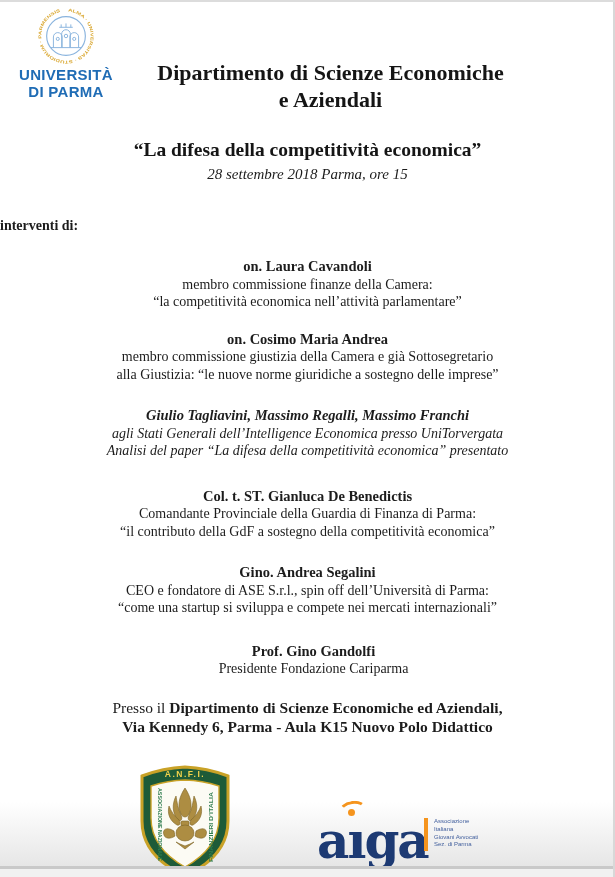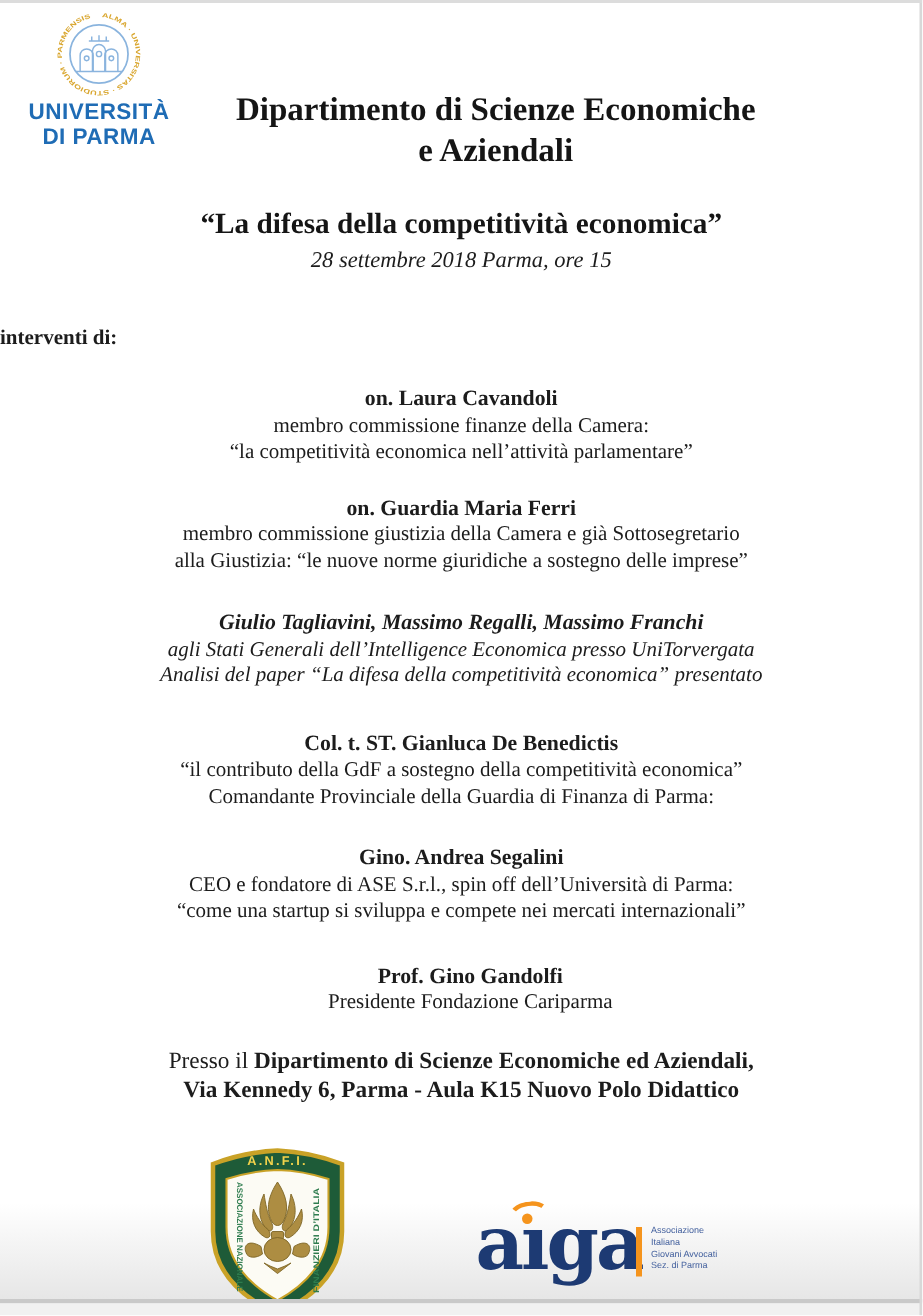--- a/index.html
+++ b/index.html
@@ -34,21 +34,21 @@
   .mt24{margin-top:24px;} .mt20{margin-top:20px;} .mt28{margin-top:28px;} .mt26{margin-top:26px;padding-left:12px;}
 
   .venue{margin-top:20px;text-align:center;font-size:15.5px;line-height:19px;}
   .venue b{font-weight:bold;}
 
   
   .anfi{position:absolute;left:138px;top:761px;width:94px;height:115px;z-index:2;}
 
   
   .aiga{position:absolute;left:317px;top:802px;width:170px;height:56px;z-index:2;}
-  .aiga-word{position:absolute;left:0;top:0;font-family:"DejaVu Serif",serif;font-weight:bold;
+  .aiga-word{position:absolute;left:0;top:12px;font-family:"DejaVu Serif",serif;font-weight:bold;
     font-size:50px;line-height:50px;letter-spacing:-2px;color:#1d3a73;}
   .aiga-dot{position:absolute;left:31px;top:5px;width:7px;height:7px;border-radius:50%;background:#f5941d;}
   .aiga-arc{position:absolute;left:22px;top:-3px;width:22px;height:13px;border:3px solid transparent;
     border-top-color:#f5941d;border-radius:50% 50% 0 0;transform:rotate(-8deg);}
   .aiga-bar{position:absolute;left:107px;top:14px;width:3.5px;height:33px;background:#f5941d;}
   .aiga-text{position:absolute;left:117px;top:14px;font-family:"Liberation Sans",sans-serif;
     font-size:6px;line-height:7.8px;color:#44619e;}
 </style>
 </head>
 <body>
@@ -94,35 +94,35 @@
     <div class="event-date">28 settembre 2018 Parma, ore 15</div>
     <div class="interventi">interventi di:</div>
 
     <div class="speaker mt24">
       <div class="name">on. Laura Cavandoli</div>
       <div>membro commissione finanze della Camera:</div>
       <div>“la competitività economica nell’attività parlamentare”</div>
     </div>
 
     <div class="speaker mt20">
-      <div class="name">on. Guardia Maria Ferri</div>
+      <div class="name">on. Cosimo Maria Andrea</div>
       <div>membro commissione giustizia della Camera e già Sottosegretario</div>
       <div>alla Giustizia: “le nuove norme giuridiche a sostegno delle imprese”</div>
     </div>
 
     <div class="speaker italic mt24">
       <div class="name">Giulio Tagliavini, Massimo Regalli, Massimo Franchi</div>
       <div>agli Stati Generali dell’Intelligence Economica presso UniTorvergata</div>
       <div>Analisi del paper “La difesa della competitività economica” presentato</div>
     </div>
 
     <div class="speaker mt28">
       <div class="name">Col. t. ST. Gianluca De Benedictis</div>
+      <div>Comandante Provinciale della Guardia di Finanza di Parma:</div>
       <div>“il contributo della GdF a sostegno della competitività economica”</div>
-      <div>Comandante Provinciale della Guardia di Finanza di Parma:</div>
     </div>
 
     <div class="speaker mt24">
       <div class="name">Gino. Andrea Segalini</div>
       <div>CEO e fondatore di ASE S.r.l., spin off dell’Università di Parma:</div>
       <div>“come una startup si sviluppa e compete nei mercati internazionali”</div>
     </div>
 
     <div class="speaker mt26">
       <div class="name">Prof. Gino Gandolfi</div>

